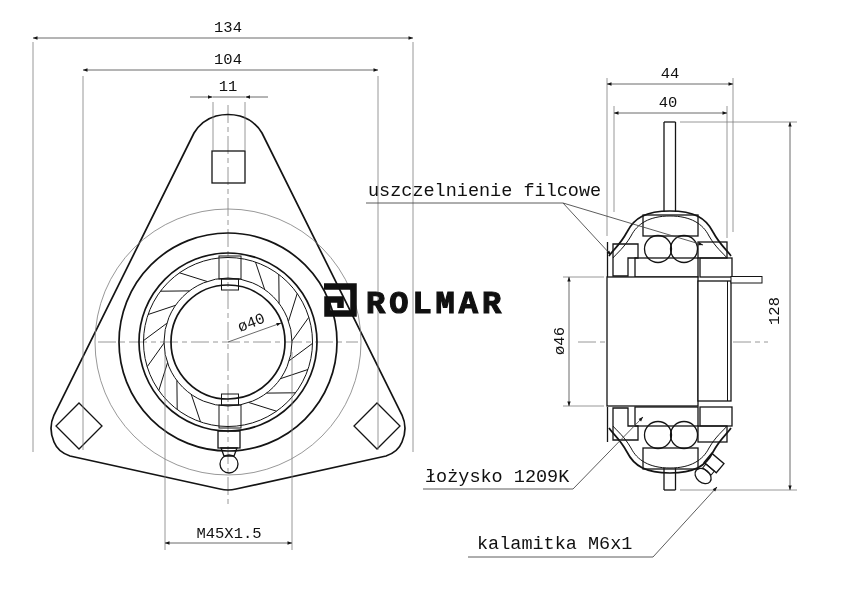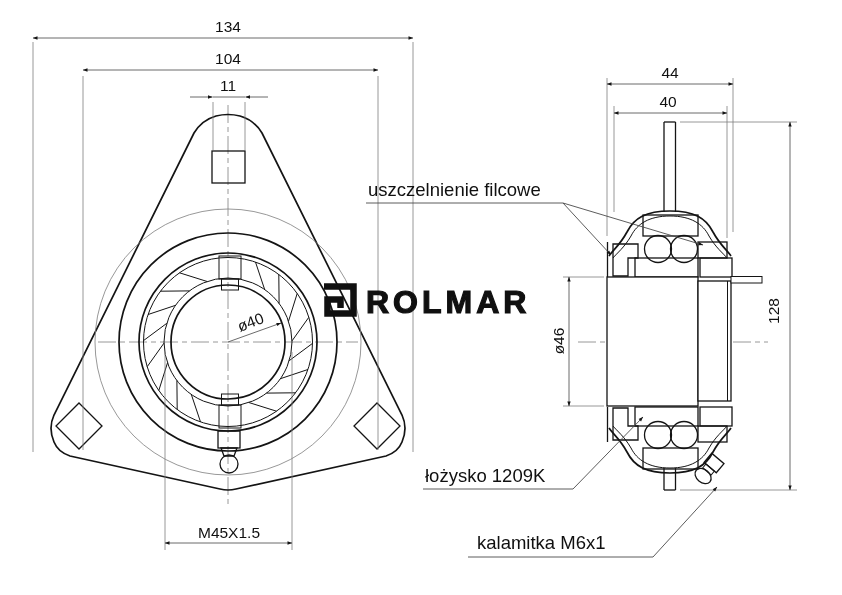--- a/index.html
+++ b/index.html
@@ -5,21 +5,21 @@
   :root{
     --line:#141414;
     --thin:#7e7e7e;
     --dim:#5a5a5a;
     --bg:#ffffff;
   }
   html,body{margin:0;padding:0;background:var(--bg);}
   .stage{
     width:842px;height:595px;background:var(--bg);
     position:relative;overflow:hidden;
-    font-family:Liberation Sans, sans-serif;
+    font-family:Liberation Mono, monospace;
   }
   svg{display:block;}
   .obj{stroke:var(--line);stroke-width:1.7;fill:none;}
   .objm{stroke:var(--line);stroke-width:1.3;fill:none;}
   .obj2{stroke:var(--line);stroke-width:1.0;fill:none;}
   .thinln{stroke:var(--thin);stroke-width:0.8;fill:none;}
   .dimline{stroke:var(--dim);stroke-width:0.9;fill:none;}
   .leader{stroke:#4a4a4a;stroke-width:0.9;fill:none;}
   .cl{stroke:var(--thin);stroke-width:0.8;fill:none;stroke-dasharray:18 4 5 4;}
   .hatchline{stroke:#2a2a2a;stroke-width:0.95;}

